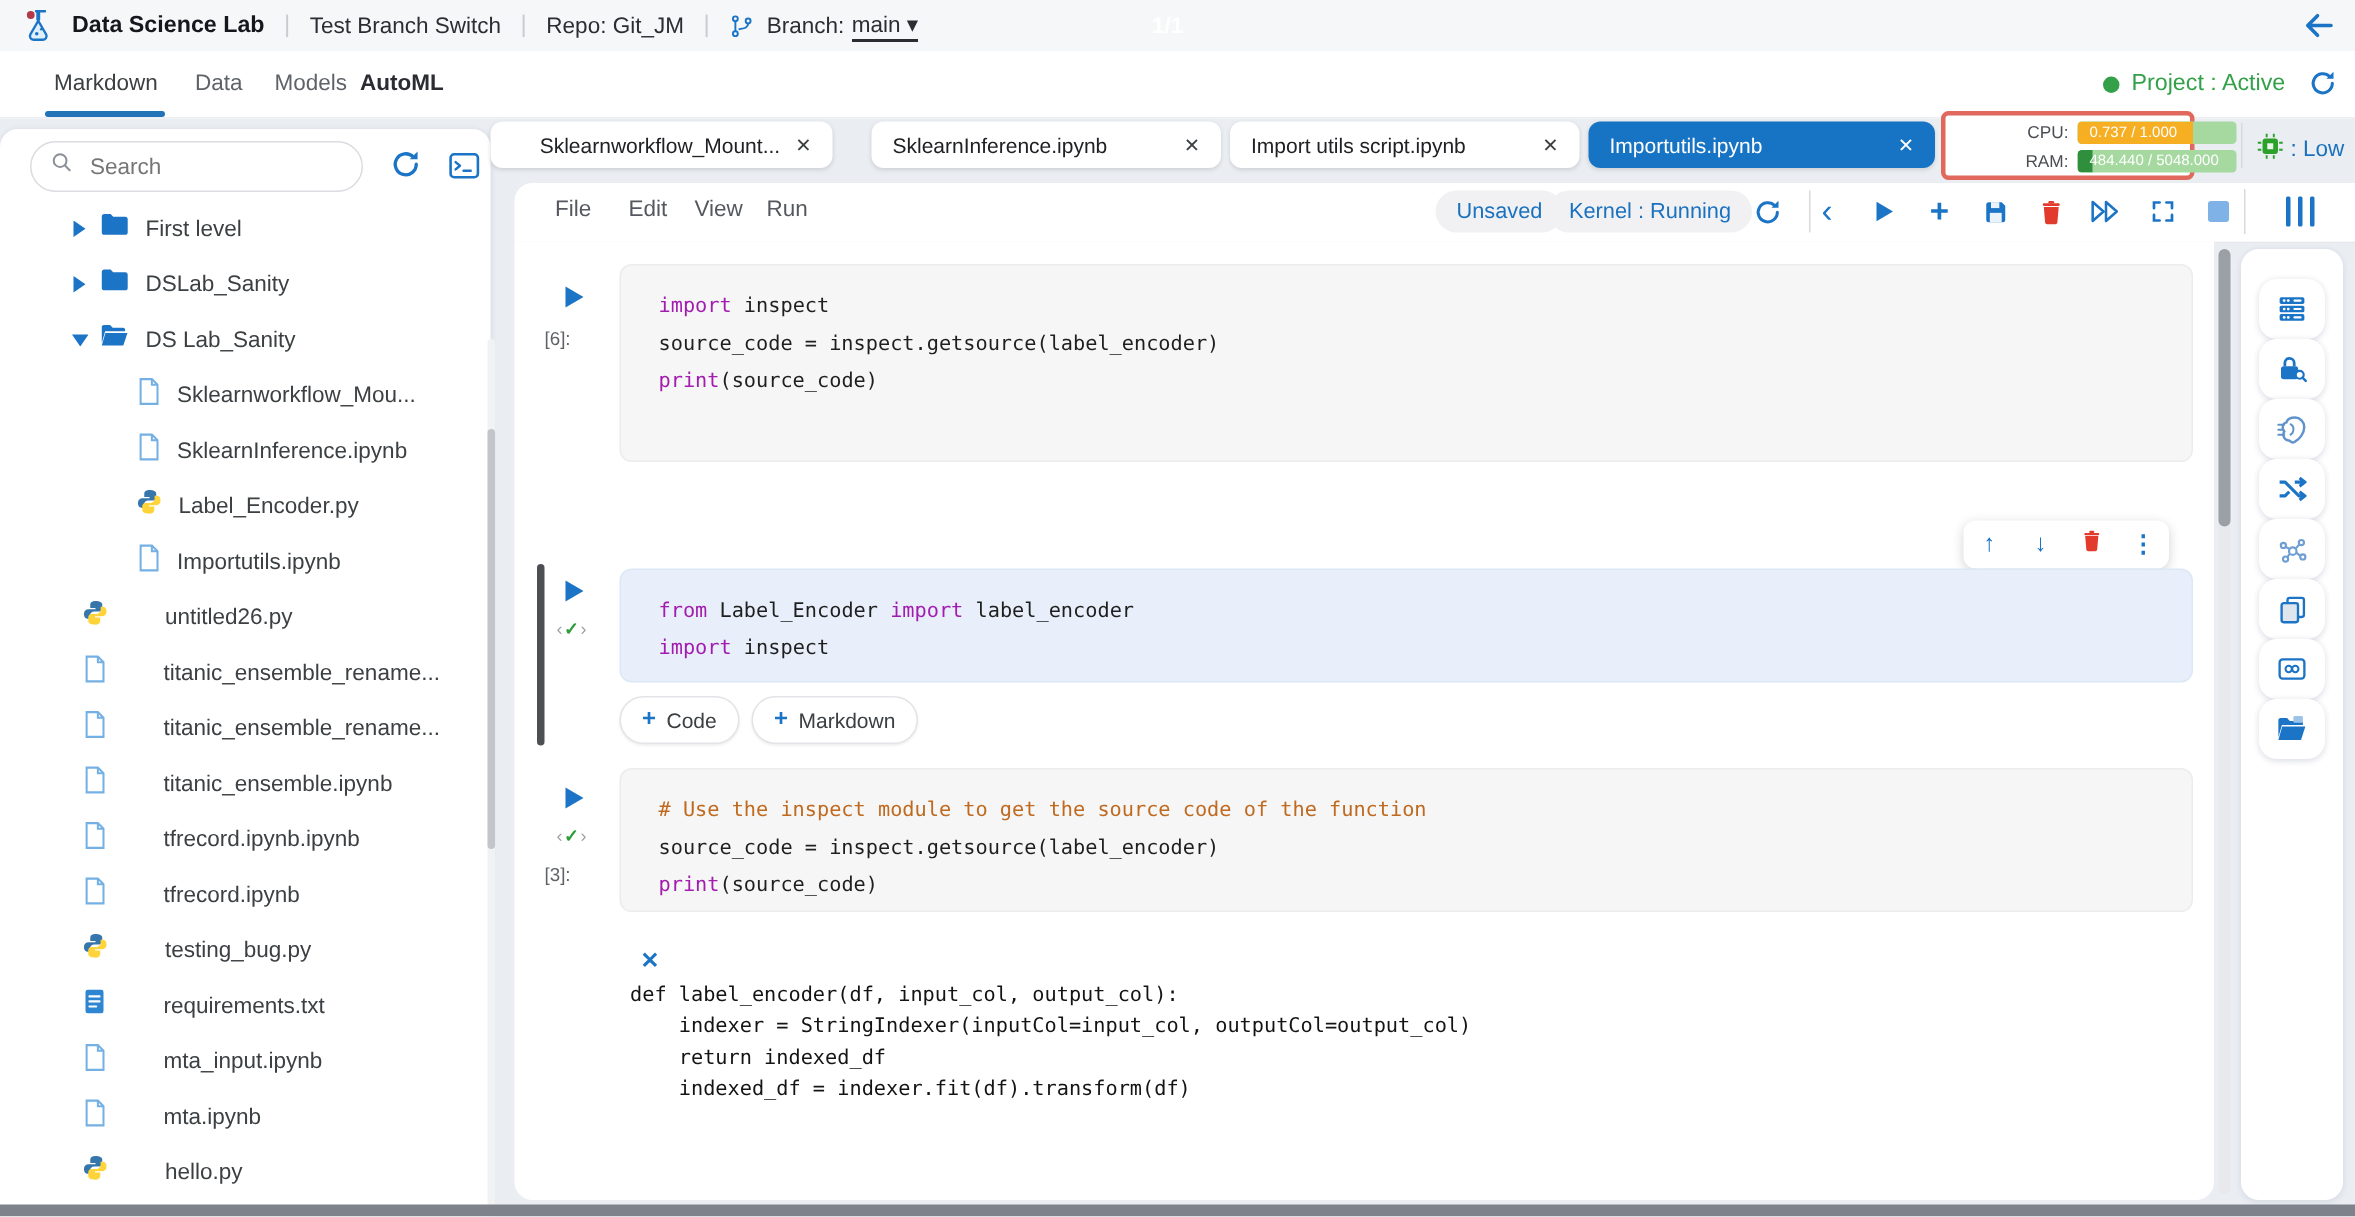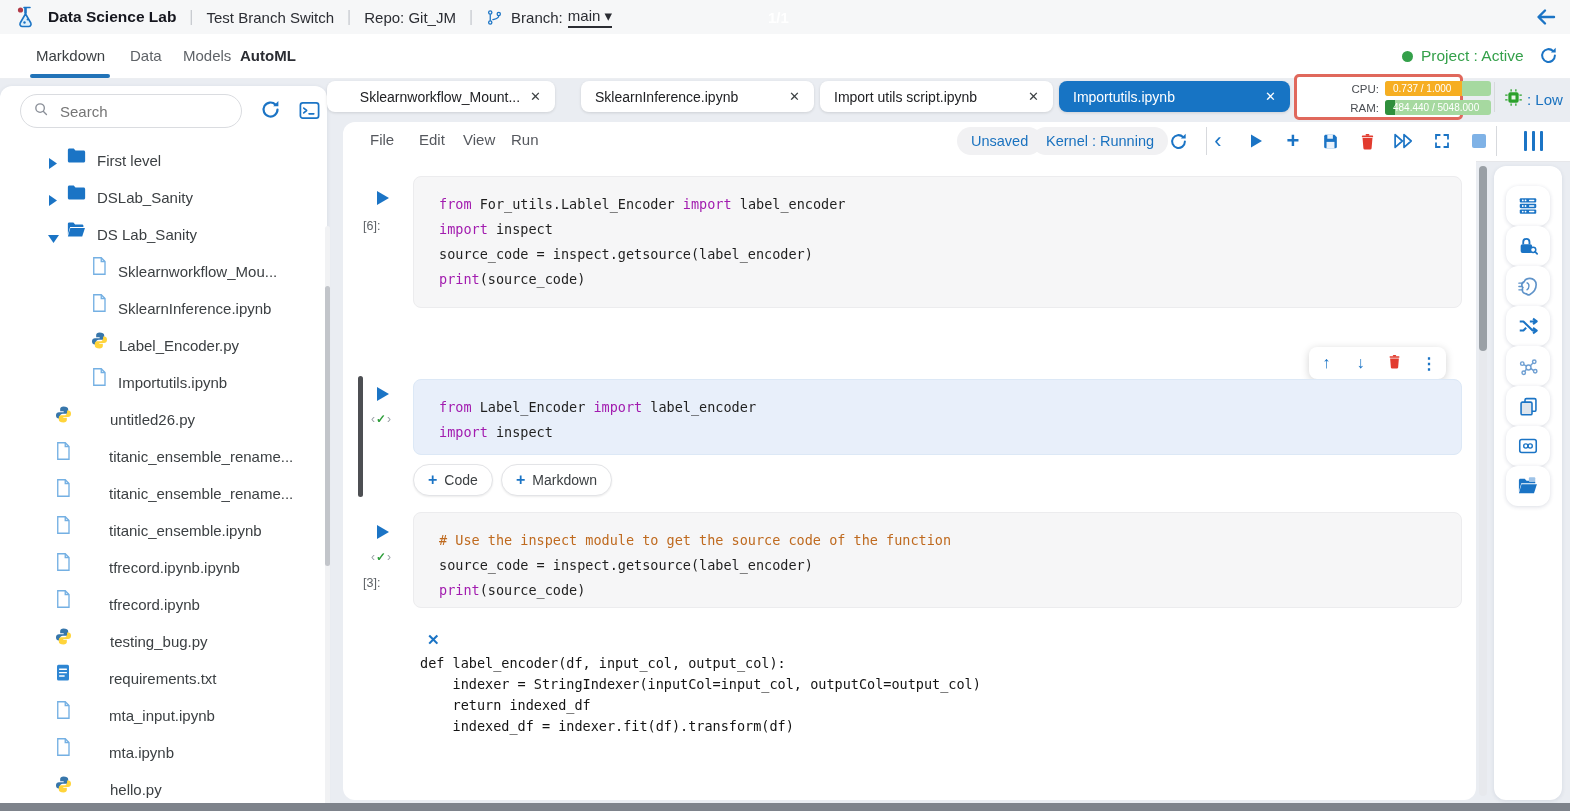--- a/index.html
+++ b/index.html
@@ -20,21 +20,21 @@
   .nav-underline{position:absolute;top:40px;height:4px;background:#2273b8;border-radius:2px;}
   .proj-status{position:absolute;top:13px;font-size:15.5px;color:#34a04a;display:flex;align-items:center;gap:8px;}
   .proj-dot{width:11px;height:11px;border-radius:50%;background:#34a04a;}
   
   .panel{background:#fff;border-radius:12px;box-shadow:0 1px 4px rgba(30,45,90,.10);}
   
   .search-pill{position:absolute;left:20px;top:8px;width:222px;height:34px;border:1px solid #dadce0;
       border-radius:17px;display:flex;align-items:center;padding:0 12px;box-sizing:border-box;background:#fff;}
   .search-pill input{border:none;outline:none;font-size:15px;color:#3c4043;width:150px;margin-left:8px;
       font-family:"Liberation Sans",sans-serif;background:transparent;}
-  .trow{position:absolute;width:300px;height:34px;display:flex;align-items:flex-end;cursor:pointer;}
+  .trow{position:absolute;width:300px;height:34px;display:flex;align-items:center;cursor:pointer;}
   .trow .tlabel{font-size:15px;color:#3c4043;margin-left:10px;white-space:nowrap;}
   .t-folder{padding-left:48px;}
   .t-child{padding-left:90px;}
   .t-root{padding-left:54px;gap:27px;}
   .caret{width:18px;display:flex;align-items:center;}
   .sb-scroll{position:absolute;left:325px;top:140px;width:5px;height:650px;background:#f1f2f4;border-radius:3px;}
   .sb-thumb{position:absolute;left:0;top:60px;width:5px;height:280px;background:#c2c5ca;border-radius:3px;}
   
   .etab{position:absolute;top:81px;height:31px;background:#fff;border-radius:8px;display:flex;align-items:center;
       justify-content:space-between;padding:0 14px;box-sizing:border-box;font-size:14px;color:#202124;
@@ -452,21 +452,20 @@
       <span></span>
         <span></span>
         <span></span>
     </span>
   </div>
 
   <div class="abs nb-body">
 
     <div class="cell" style="top:15px;height:132px;">
       <div>
-          <div class="code-line"><span class="tok-kw">from</span><span class="tok-txt"> For_utils.Lablel_Encoder </span><span class="tok-kw">import</span><span class="tok-txt"> label_encoder</span></div>
           <div class="code-line"><span class="tok-kw">import</span><span class="tok-txt"> inspect</span></div>
           <div class="code-line"><span class="tok-txt">source_code = inspect.getsource(label_encoder)</span></div>
           <div class="code-line"><span class="tok-kw">print</span><span class="tok-txt">(source_code)</span></div>
         </div>
     </div>
     <div class="gutter-play" style="left:34px;top:30px;"></div>
     <div class="gutter-exec" style="left:20px;top:58px;">[6]:</div>
 
     <div class="cell-toolbar" style="left:966px;top:186px;width:137px;height:32px;">
       <span class="ct-icon">↑</span>

